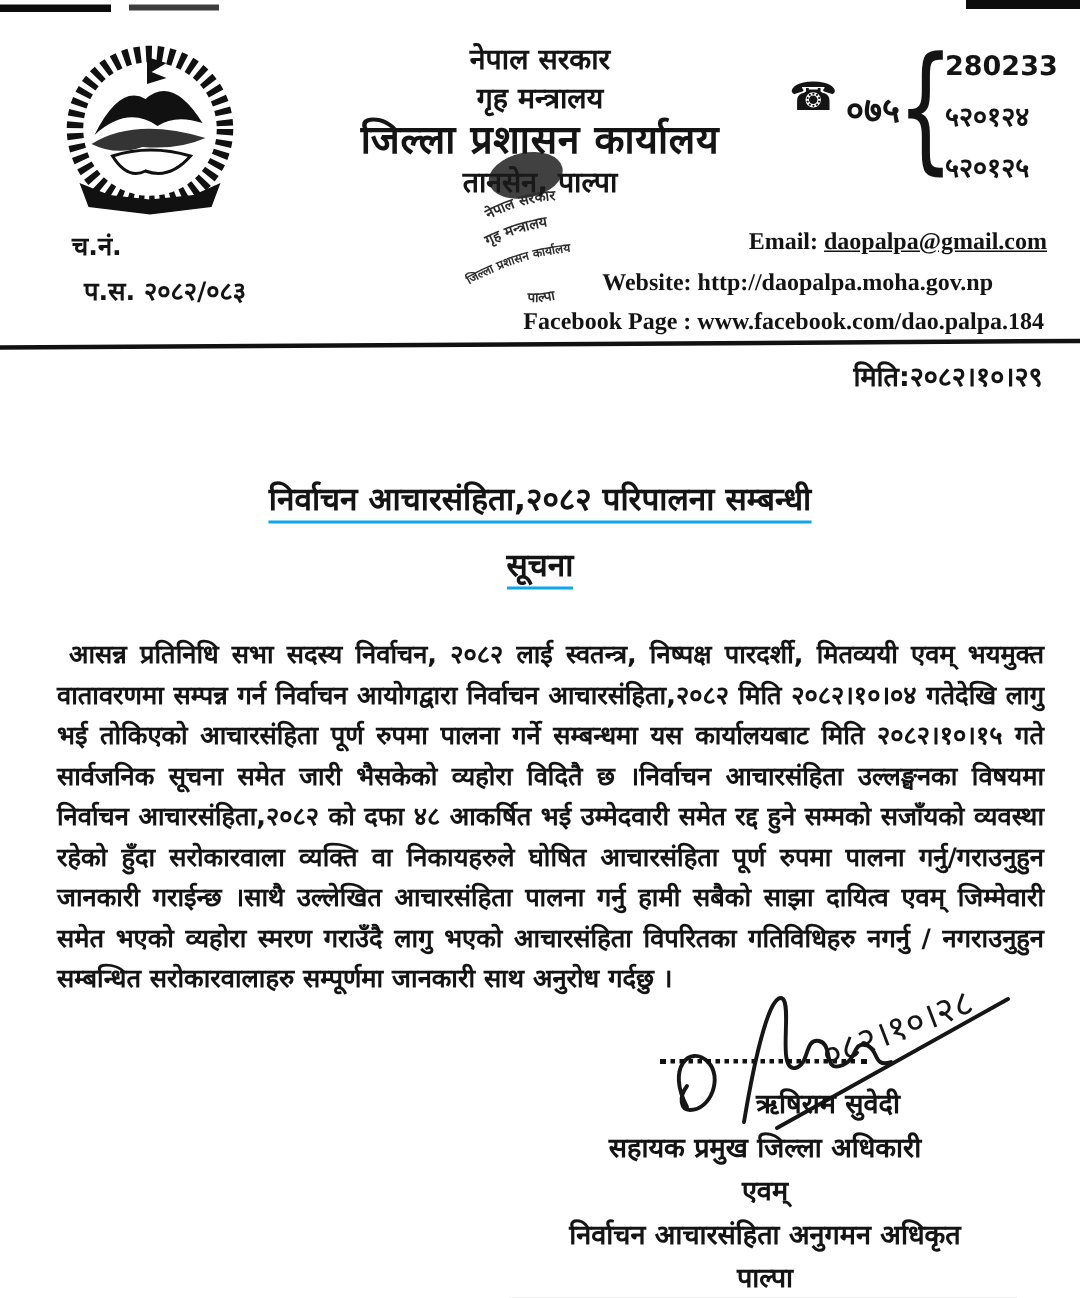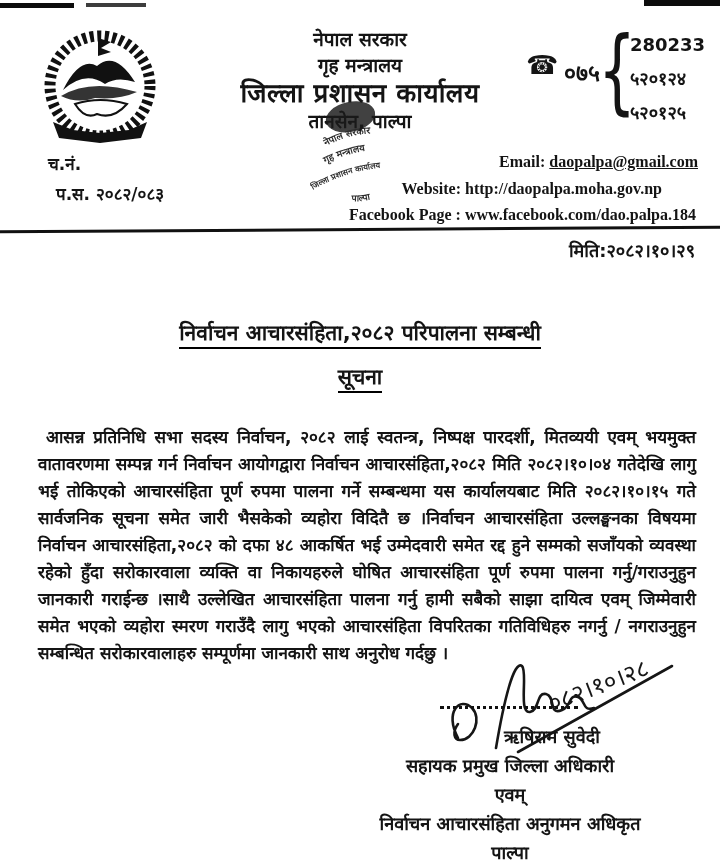--- a/index.html
+++ b/index.html
@@ -19,21 +19,21 @@
   .small-head{font-size:19px;}
   .refs{font-weight:700;font-size:17px;}
   .phone-num{font-weight:700;font-size:18px;line-height:34px;text-align:left;}
   .brace{font-size:92px;font-weight:400;transform:scaleX(.65);transform-origin:left top;line-height:1;}
   .contact-line{font-size:16px;font-weight:700;white-space:nowrap;}
   .contact-line .u{text-decoration:underline;}
   .divider{left:0;top:228px;width:720px;height:3px;background:#111;transform:rotate(-0.35deg);}
   .meta-line{right:25px;text-align:right;font-weight:700;font-size:18px;white-space:nowrap;}
   
   .title-line{left:0;width:720px;text-align:center;font-weight:700;font-size:21px;}
-  .title-line span{border-bottom:2px solid #000000;padding-bottom:2px;}
+  .title-line span{border-bottom:2px solid #0ea5e9;padding-bottom:2px;}
   
   .body-text{
     left:38px;top:424px;width:658px;font-size:17px;line-height:27px;
     text-align:justify;font-weight:600;text-indent:8px;
   }
   
   .sig-block{left:320px;top:722px;width:380px;text-align:center;font-weight:700;font-size:18px;line-height:29px;}
   .sig-name{transform:translateX(42px);}
   .dotline{left:440px;top:706px;width:138px;border-bottom:3px dotted #111;height:0;}
   .hand-date{

